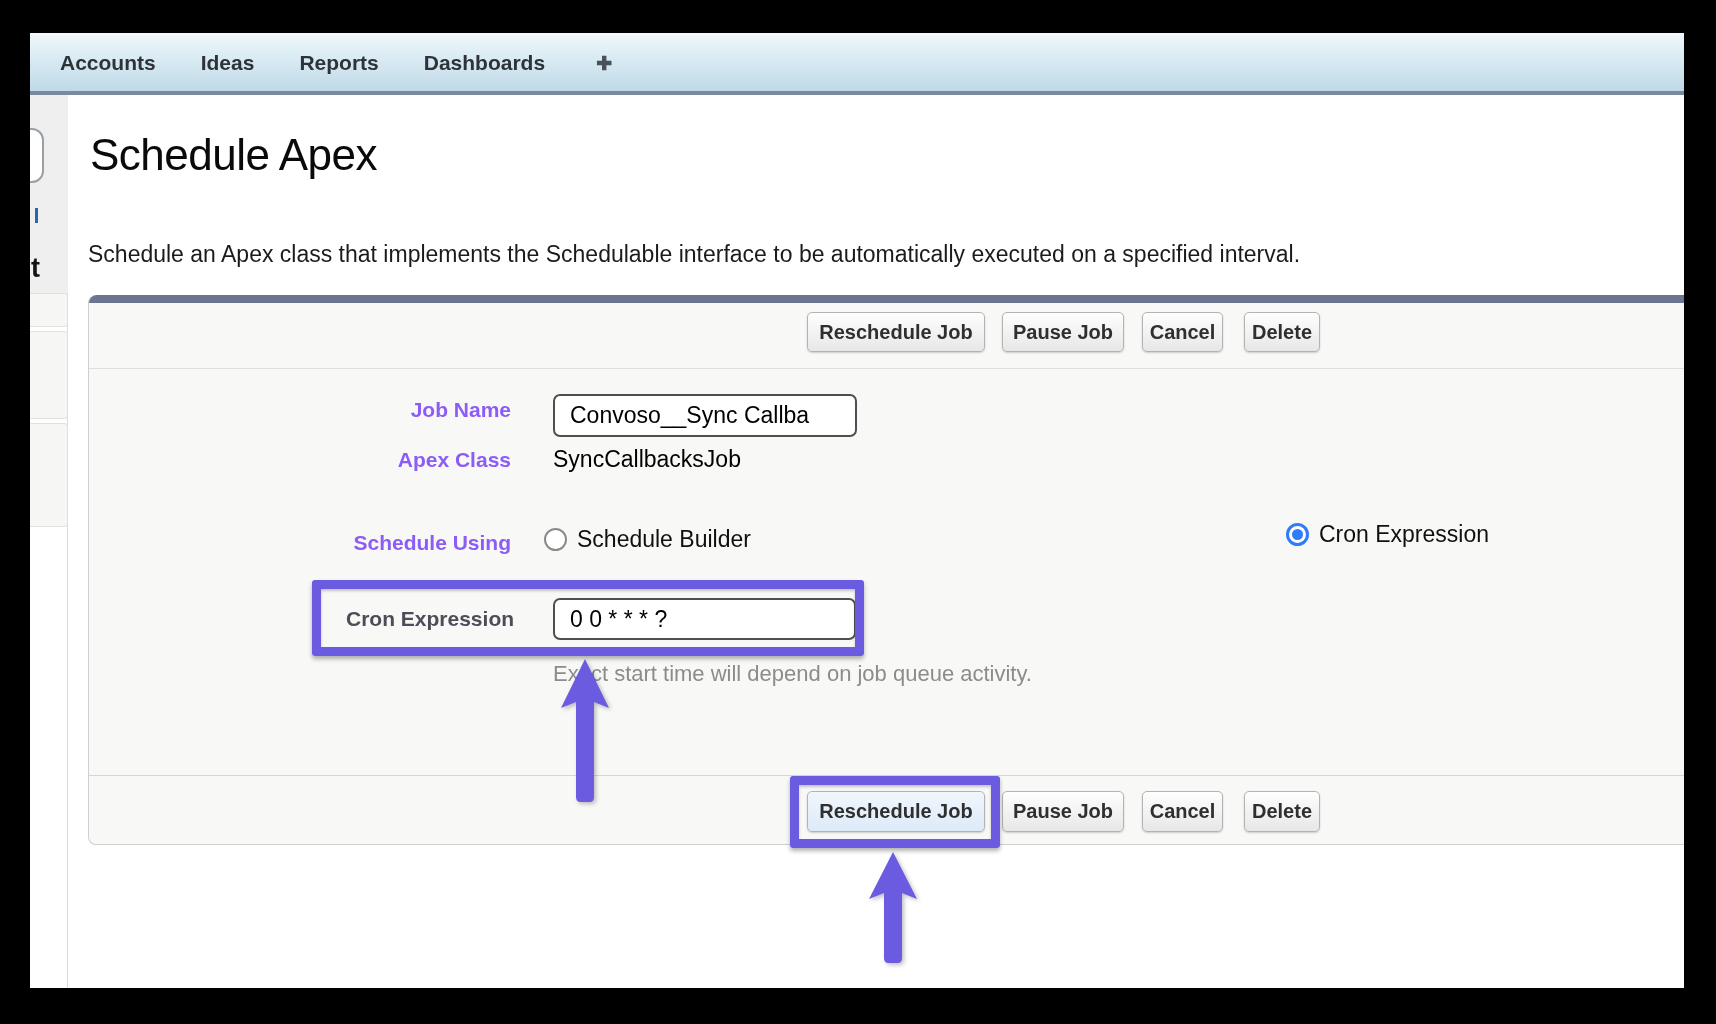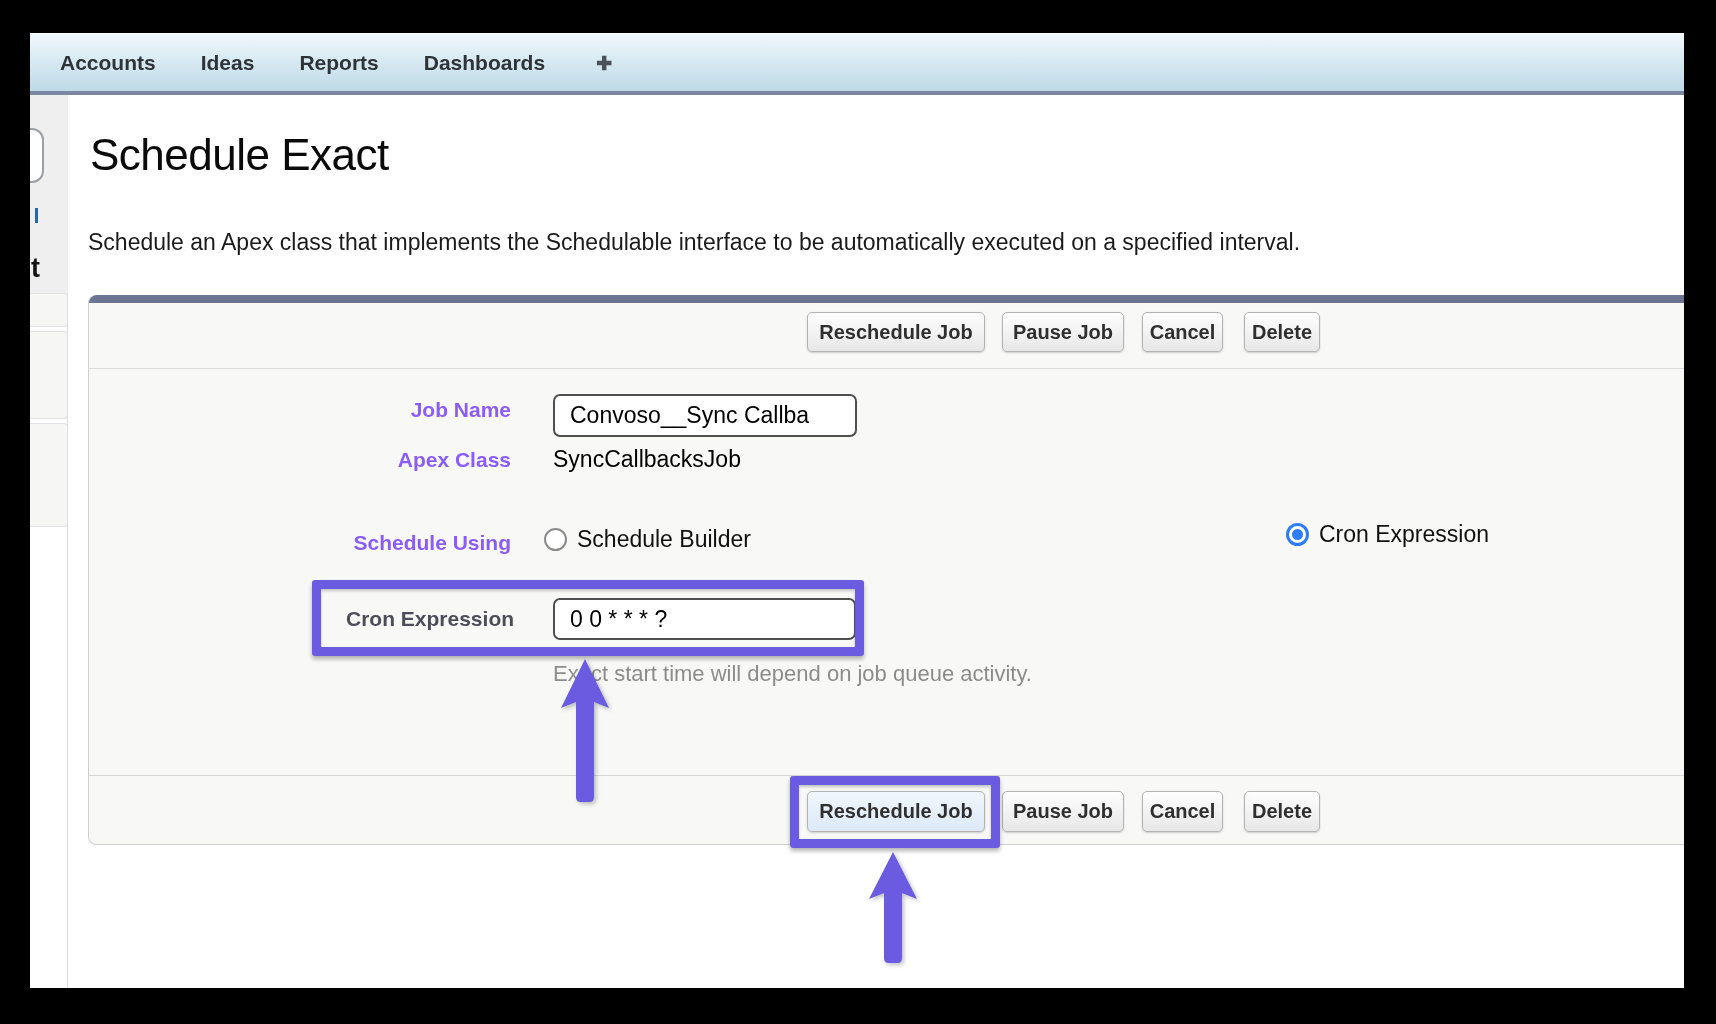--- a/index.html
+++ b/index.html
@@ -30,21 +30,21 @@
   .sb-frag { position:absolute; left:1px; top:158px; font-size:27px; font-weight:bold; color:#141414; }
   .sb-box { position:absolute; left:-4px; width:42px; background:#f6f6f5;
             border:1px solid #e1e1e1; border-left:none; border-radius:0 4px 4px 0; }
   .sb-box1 { top:198px; height:34px; }
   .sb-box2 { top:236px; height:88px; }
   .sb-box3 { top:328px; height:104px; }
 
   
   .page-title { position:absolute; left:60px; top:97px; font-size:44px; font-weight:400;
                 color:#0a0a0a; letter-spacing:-0.5px; }
-  .page-desc { position:absolute; left:58px; top:196px; font-size:23px; color:#1b1b1b; }
+  .page-desc { position:absolute; left:58px; top:208px; font-size:23px; color:#1b1b1b; }
 
   
   .panel { position:absolute; left:58px; top:262px; width:1596px; height:550px;
            background:#f8f8f7; border-left:1px solid #cfcfcf; border-bottom:1px solid #cfcfcf;
            border-radius:8px 0 0 8px; }
   .panel-topbar { position:absolute; left:0; top:0; width:100%; height:8px;
                   background:#6b7490; border-radius:8px 0 0 0; }
   .divider1 { position:absolute; left:0; top:73px; width:100%; height:1px; background:#dedede; }
   .divider2 { position:absolute; left:0; top:480px; width:100%; height:1px; background:#d6d6d6; }
 
@@ -117,21 +117,21 @@
   <div class="sidebar">
     <div class="sb-header"></div>
     <div class="sb-searchbox"></div>
     <div class="sb-bluebar"></div>
     <div class="sb-frag">t</div>
     <div class="sb-box sb-box1"></div>
     <div class="sb-box sb-box2"></div>
     <div class="sb-box sb-box3"></div>
   </div>
 
-  <h1 class="page-title">Schedule Exact</h1>
+  <h1 class="page-title">Schedule Apex</h1>
   <div class="page-desc">Schedule an Apex class that implements the Schedulable interface to be automatically executed on a specified interval.</div>
 
   <div class="panel">
     <div class="panel-topbar"></div>
     <div class="divider1"></div>
     <div class="divider2"></div>
 
     <div class="row-top">
       <div class="btn btn-reschedule">Reschedule Job</div>
       <div class="btn btn-pause">Pause Job</div>

